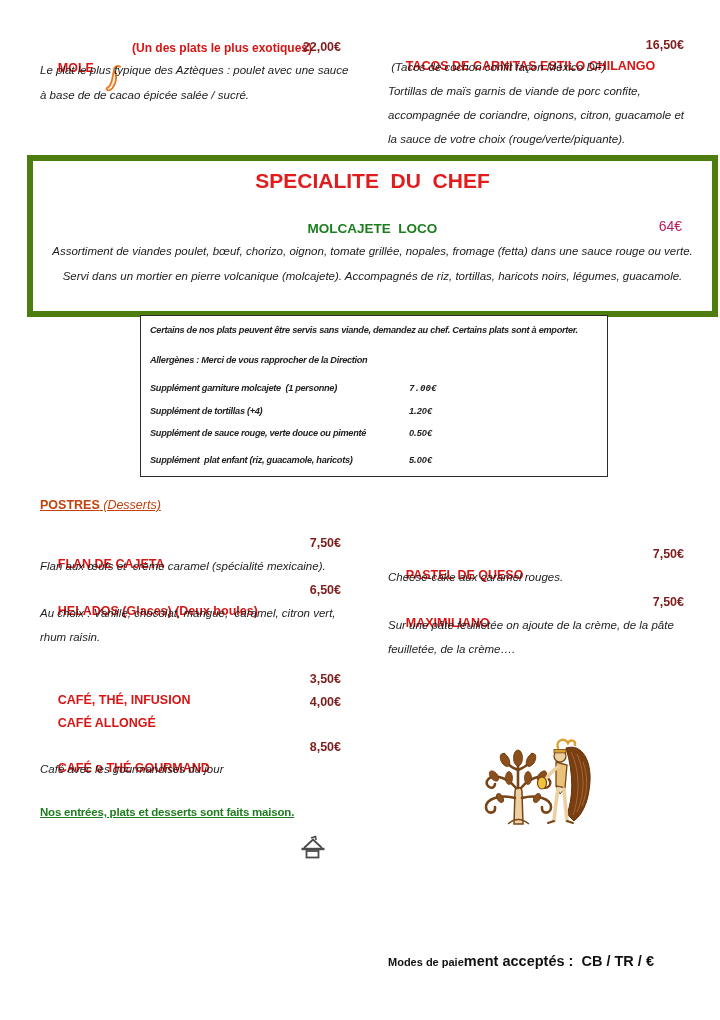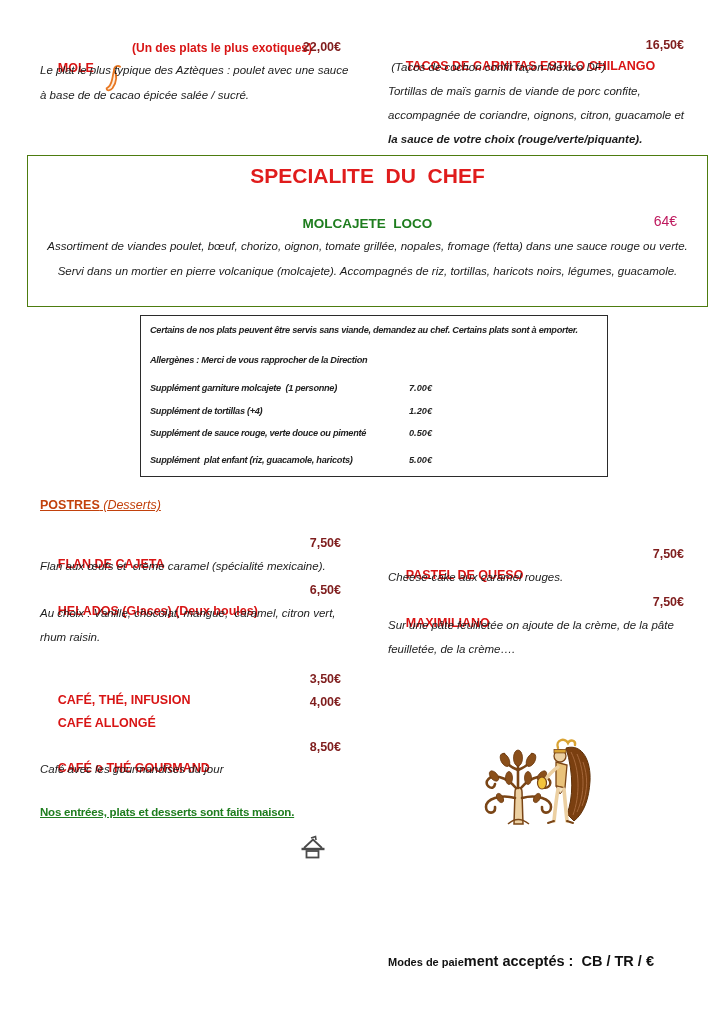--- a/index.html
+++ b/index.html
@@ -6,21 +6,21 @@
   .page{
     position:relative;width:720px;height:1020px;background:#fff;
     font-family:"Liberation Sans",sans-serif;color:#1a1a1a;overflow:hidden;margin:0 auto;
   }
   .abs{position:absolute;white-space:pre;}
   .row{position:absolute;height:18px;white-space:pre;}
   .dish-name{color:#d81414;font-weight:bold;font-size:12.5px;}
   .dish-note{color:#d81414;font-weight:bold;font-size:12px;position:absolute;top:1px;}
   .price{position:absolute;right:0;top:0;font-weight:bold;font-size:12.5px;color:#7f1d1d;}
   .desc{font-style:italic;font-size:11.5px;color:#1c1c1c;}
-  .chef-box{position:absolute;left:27px;top:155px;width:679px;height:150px;border:1px solid #4d7c0f;background:#fff;}
+  .chef-box{position:absolute;left:27px;top:155px;width:679px;height:150px;border:6px solid #4d7c0f;background:#fff;}
   .chef-title{position:absolute;top:8px;left:0;width:100%;text-align:center;color:#e01c1c;font-weight:bold;font-size:21px;white-space:pre;}
   .chef-dish{position:absolute;top:58px;left:0;width:100%;text-align:center;white-space:pre;}
   .chef-dish .g{color:#1e7d1e;font-weight:bold;font-size:13.5px;}
   .chef-price{position:absolute;top:57px;right:30px;font-weight:normal;font-size:14px;color:#be185d;}
   .chef-desc{position:absolute;left:0;width:100%;text-align:center;font-style:italic;font-size:11.5px;white-space:pre;color:#1c1c1c;}
   .info-box{position:absolute;left:140px;top:315px;width:466px;height:160px;border:1px solid #2b2b2b;background:#fff;}
   .info-line{position:absolute;left:9px;font-weight:bold;font-style:italic;font-size:9.2px;letter-spacing:-0.3px;white-space:pre;color:#222;}
   .sup-price{position:absolute;left:268px;font-weight:bold;font-style:italic;font-size:9.2px;white-space:pre;color:#222;}
   .green-head{color:#c2410c;font-weight:bold;font-size:12.5px;text-decoration:underline;white-space:pre;}
   .green-head .note{font-weight:normal;font-style:italic;}
@@ -49,35 +49,35 @@
   <div class="abs desc" style="left:40px;top:64px;">Le plat le plus typique des Aztèques : poulet avec une sauce</div>
   <div class="abs desc" style="left:40px;top:89px;">à base de de cacao épicée salée / sucré.</div>
 
   <div class="row" style="left:388px;top:38px;width:296px;">
     <span class="dish-name">TACOS DE CARNITAS ESTILO CHILANGO</span>
     <span class="price">16,50€</span>
   </div>
   <div class="abs desc" style="left:388px;top:61px;"> (Tacos de cochon confit façon Mexico DF)</div>
   <div class="abs desc" style="left:388px;top:85px;">Tortillas de maïs garnis de viande de porc confite,</div>
   <div class="abs desc" style="left:388px;top:109px;">accompagnée de coriandre, oignons, citron, guacamole et</div>
-  <div class="abs desc" style="left:388px;top:133px;font-weight:bold;">la sauce de votre choix (rouge/verte/piquante).</div>
+  <div class="abs desc" style="left:388px;top:133px;">la sauce de votre choix (rouge/verte/piquante).</div>
 
   <div class="chef-box">
     <div class="chef-title">SPECIALITE  DU  CHEF</div>
     <div class="chef-dish"><span class="g">MOLCAJETE  LOCO</span></div>
     <div class="chef-price">64€</div>
     <div class="chef-desc" style="top:84px;">Assortiment de viandes poulet, bœuf, chorizo, oignon, tomate grillée, nopales, fromage (fetta) dans une sauce rouge ou verte.</div>
     <div class="chef-desc" style="top:109px;">Servi dans un mortier en pierre volcanique (molcajete). Accompagnés de riz, tortillas, haricots noirs, légumes, guacamole.</div>
   </div>
 
   <div class="info-box">
     <div class="info-line" style="top:9px;">Certains de nos plats peuvent être servis sans viande, demandez au chef. Certains plats sont à emporter.</div>
     <div class="info-line" style="top:39px;">Allergènes : Merci de vous rapprocher de la Direction</div>
     <div class="info-line" style="top:67px;">Supplément garniture molcajete  (1 personne)</div>
-    <div class="sup-price" style="top:67px;">7.00€</div>
+    <div class="sup-price" style="top:67px;font-family:Liberation Mono, monospace;">7.00€</div>
     <div class="info-line" style="top:90px;">Supplément de tortillas (+4)</div>
     <div class="sup-price" style="top:90px;">1.20€</div>
     <div class="info-line" style="top:112px;">Supplément de sauce rouge, verte douce ou pimenté</div>
     <div class="sup-price" style="top:112px;">0.50€</div>
     <div class="info-line" style="top:139px;">Supplément  plat enfant (riz, guacamole, haricots)</div>
     <div class="sup-price" style="top:139px;">5.00€</div>
   </div>
 
   <div class="abs green-head" style="left:40px;top:498px;"><span>POSTRES</span><span class="note"> (Desserts)</span></div>
 

